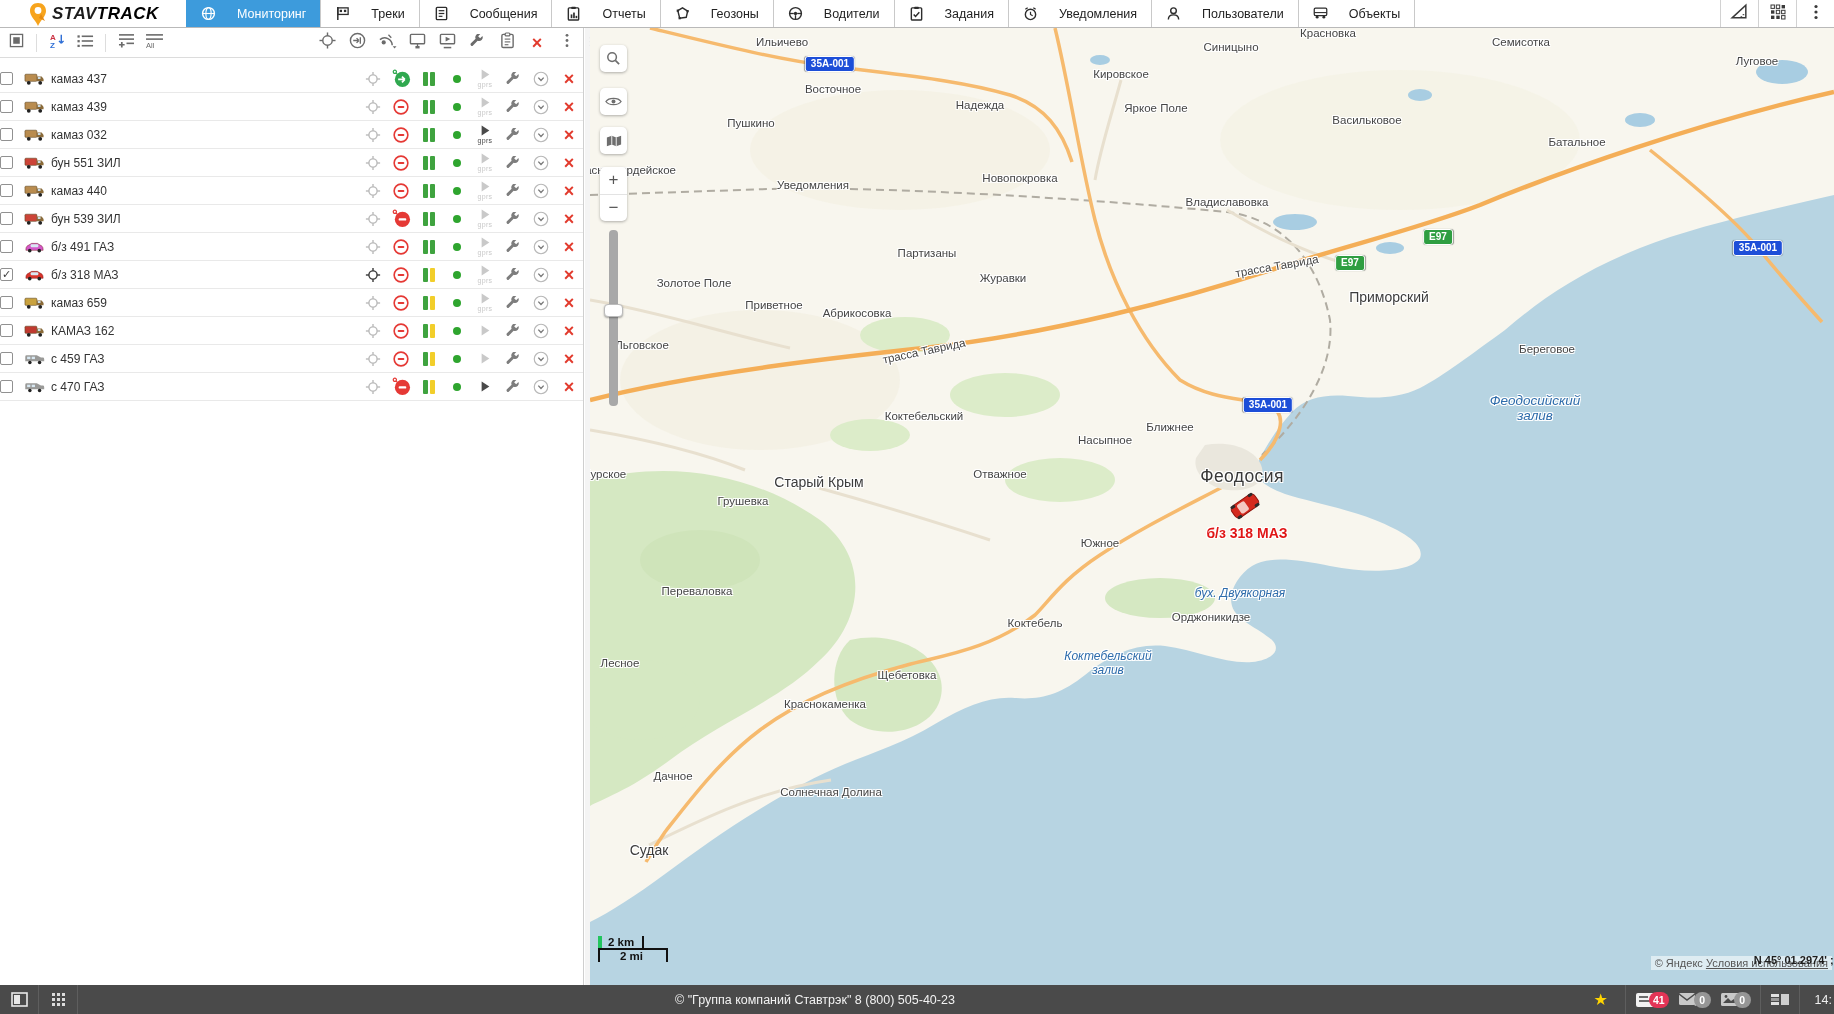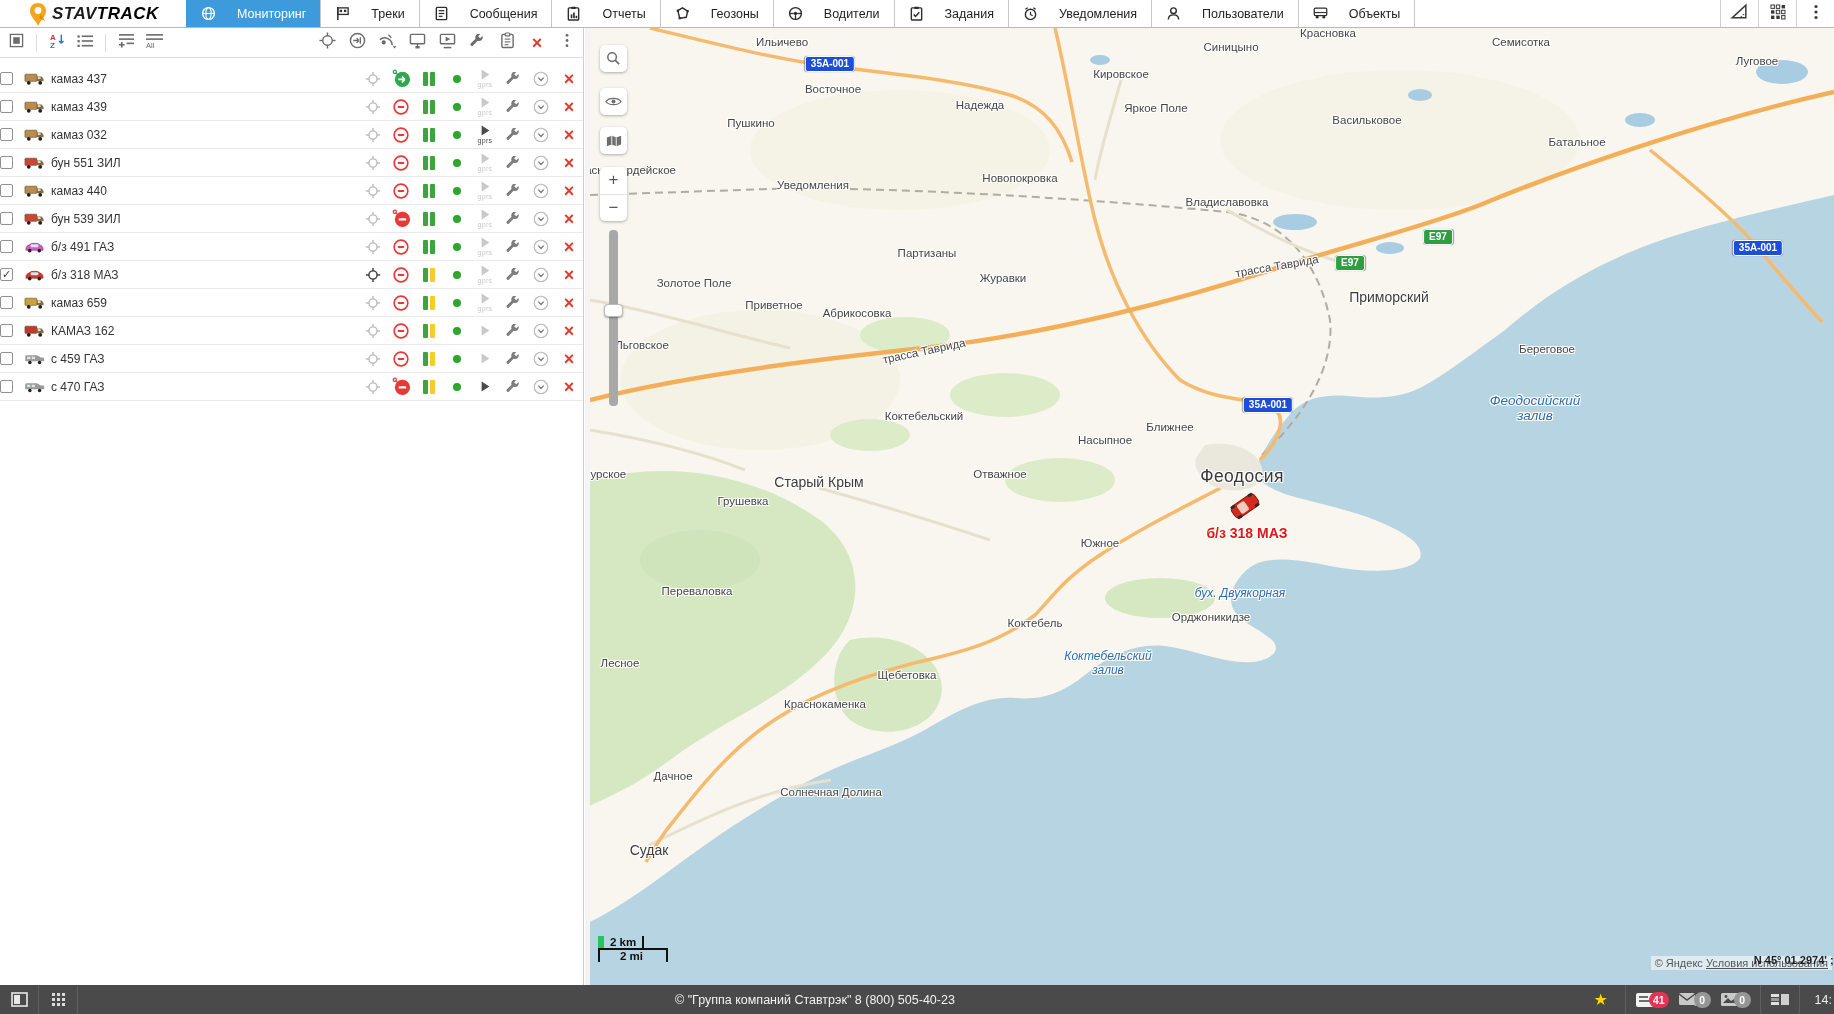--- a/index.html
+++ b/index.html
@@ -70,21 +70,21 @@
     box-shadow:0 1px 3px rgba(0,0,0,.3); display:flex; flex-direction:column; }
   .zoombtn { flex:1; display:flex; align-items:center; justify-content:center; font-size:17px; color:#555; cursor:pointer; }
   .zoombtn:first-child { border-bottom:1px solid #e3e3e3; }
   .slider-track { position:absolute; left:19px; width:9px; background:#a8a8a8; border-radius:4px; }
   .slider-handle { position:absolute; left:14px; width:19px; height:13px; background:#fff; border:1px solid #bbb;
     border-radius:4px; box-shadow:0 1px 2px rgba(0,0,0,.35); cursor:pointer; }
   .marker { position:absolute; transform:translate(-50%,-50%); }
   .marker-label { position:absolute; transform:translate(-50%,0); font-size:14px; font-weight:bold; color:#e01616;
     text-shadow:-1px -1px 0 #fff,1px -1px 0 #fff,-1px 1px 0 #fff,1px 1px 0 #fff; white-space:nowrap; }
   .scalebar { position:absolute; left:8px; top:908px; width:70px; color:#111; font-size:11.5px; font-weight:bold; }
-  .sc-km { border-left:6px solid #22c55e; border-right:2px solid #111; border-bottom:2px solid #111; height:14px; width:46px; padding-left:6px; }
+  .sc-km { border-left:4px solid #22c55e; border-right:2px solid #111; border-bottom:2px solid #111; height:14px; width:46px; padding-left:6px; }
   .sc-mi { border-left:2px solid #111; border-right:2px solid #111; border-top:2px solid #111; height:14px; width:70px; margin-top:-2px; padding-left:20px; }
   .attrib { position:absolute; top:928px; right:2px; font-size:11px; color:#555; background:rgba(255,255,255,.55);
     padding:1px 4px; white-space:nowrap; }
   .attrib u { cursor:pointer; }
   .coords { position:absolute; top:926px; right:-10px; font-size:11px; font-weight:bold; color:#1d1d1d; white-space:nowrap; }
 
   
   .statusbar { position:absolute; left:0; top:985px; width:1834px; height:29px; background:#4a4a4a; color:#fff; overflow:hidden; }
   .sb-left { position:absolute; left:0; top:0; height:29px; display:flex; align-items:center; }
   .sb-btn { width:38px; height:29px; display:flex; align-items:center; justify-content:center; cursor:pointer; }

